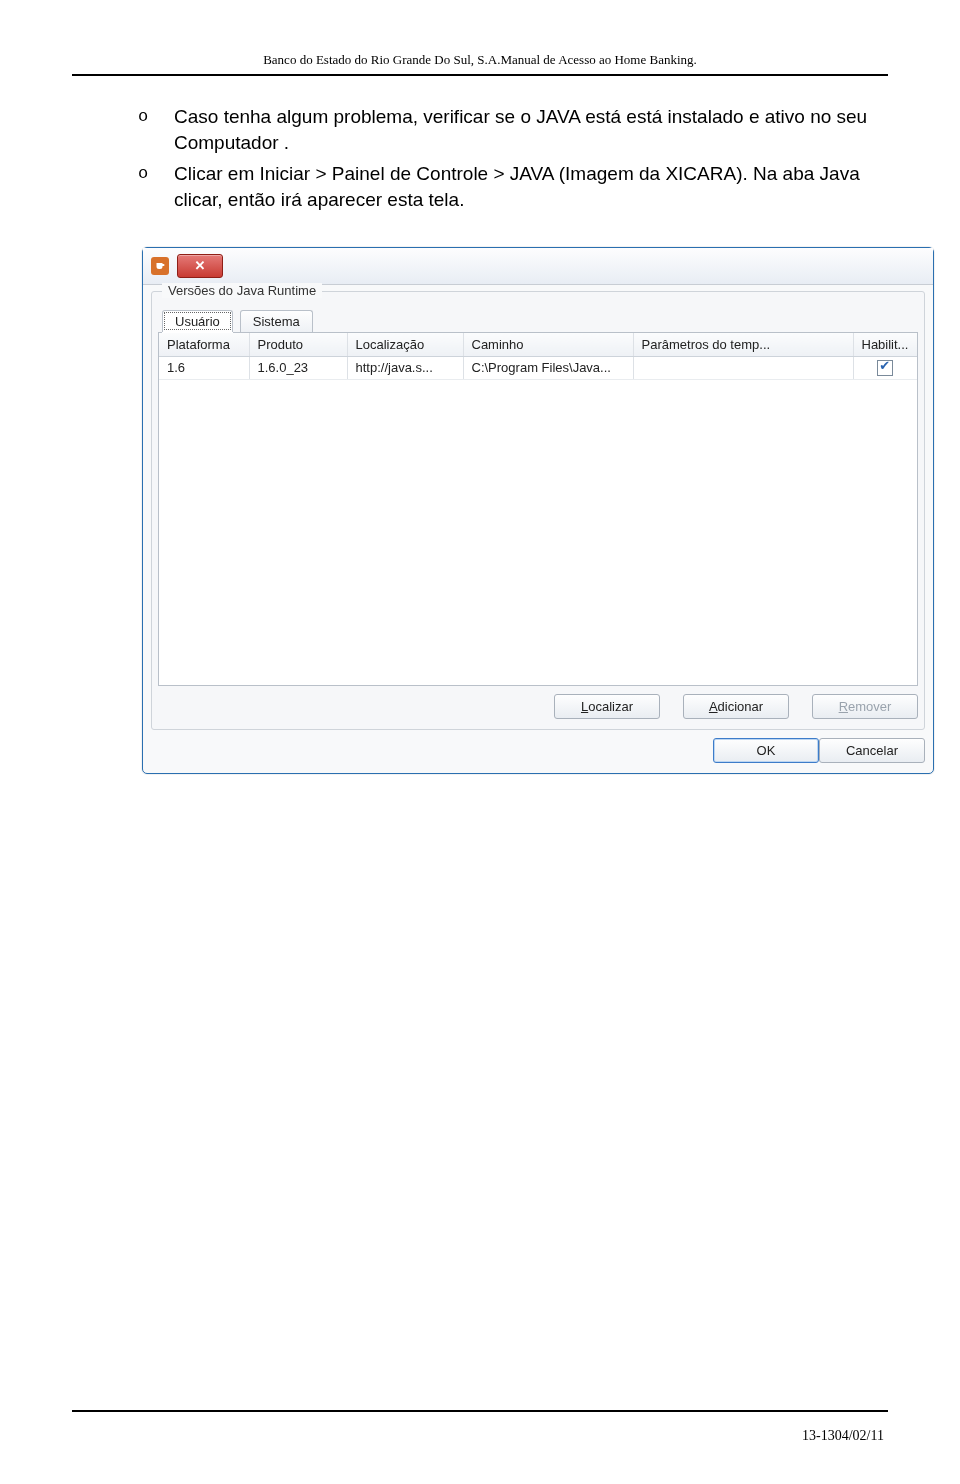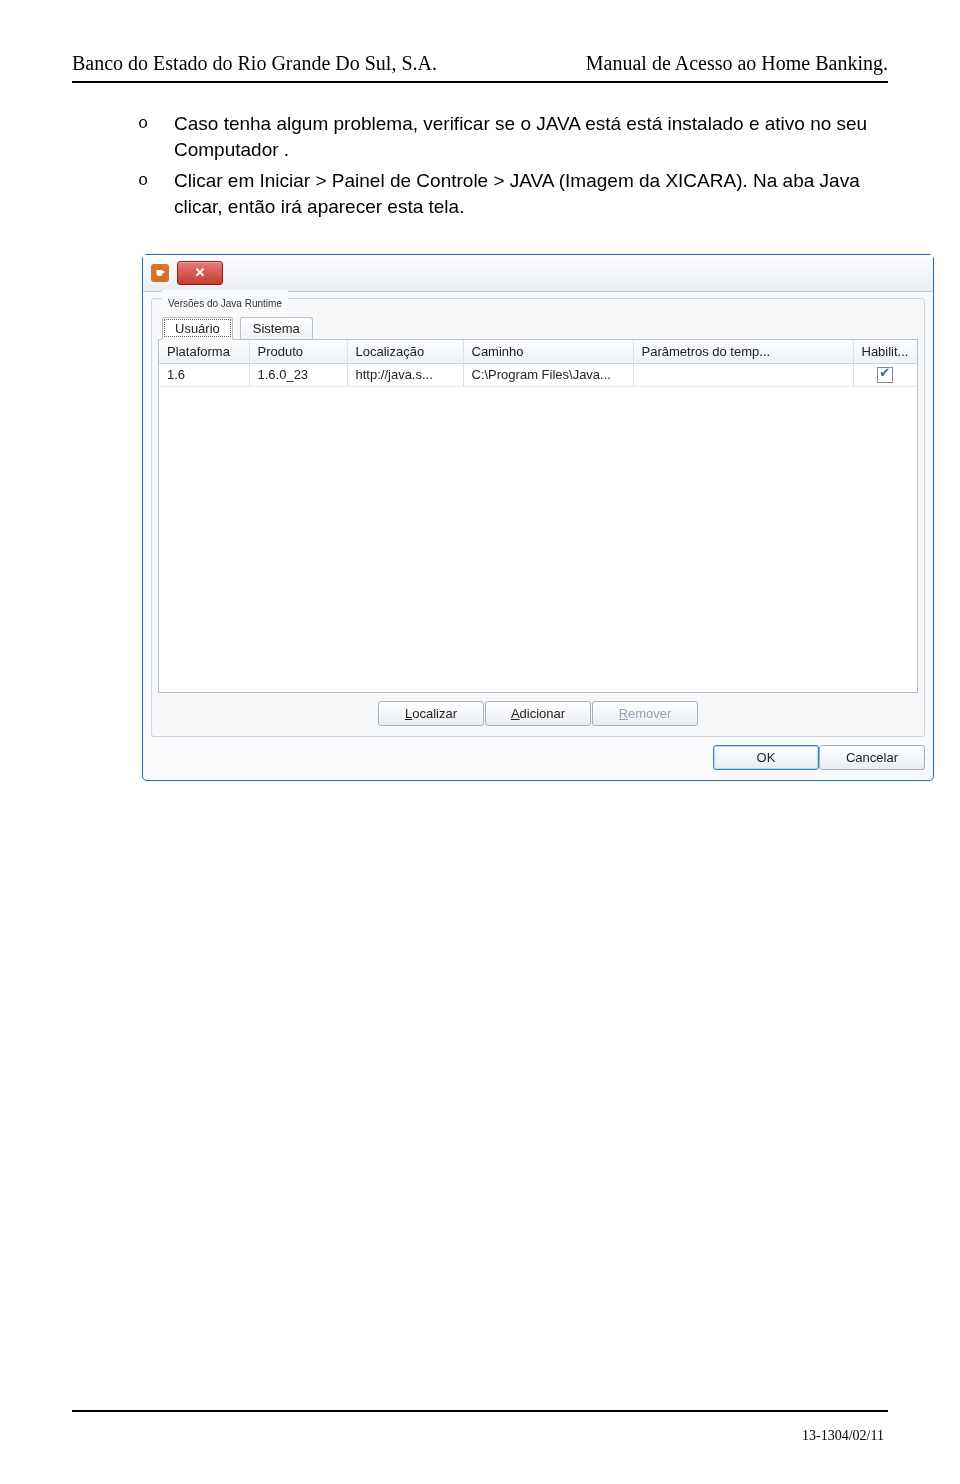--- a/index.html
+++ b/index.html
@@ -1,44 +1,44 @@
 <!DOCTYPE html>
 <html><head>
 <meta charset="utf-8">
 <style>
   html,body{margin:0;padding:0;background:#fff;font-family:"Times New Roman",serif;color:#000}
   .page{width:960px;height:1484px;margin:0 auto;position:relative;box-sizing:border-box;padding:52px 72px 0 72px}
-  .hdr{display:flex;justify-content:space-between;font-size:20px}
+  .hdr{display:flex;justify-content:center;font-size:13px}
   .hr{height:2px;background:#000;margin-top:6px;margin-bottom:28px}
   .hr2{height:2px;background:#000;position:absolute;left:72px;right:72px;bottom:72px}
   .ftr{position:absolute;left:72px;right:76px;bottom:40px;display:flex;justify-content:flex-end;font-size:14px}
   .body-area{padding-left:66px;padding-right:4px}
   ul.bul{list-style:none;margin:0;padding:0}
   ul.bul>li{position:relative;padding-left:36px;font-family:Arial,Helvetica,sans-serif;font-size:19px;line-height:1.35;margin-bottom:6px}
   ul.bul>li::before{content:"o";position:absolute;left:0;top:2px;color:#000;font-family:"Courier New",monospace;font-size:17px}
   
   .shot{margin:34px 0 0 4px;width:790px;border:1px solid #2a6fb0;border-radius:5px;background:#f8f9fa;box-shadow:0 0 0 1px rgba(0,0,0,.05)}
   .titlebar{background:linear-gradient(#fdfdfe,#e8edf4);border-bottom:1px solid #c8cdd4;display:flex;align-items:center;padding:6px 8px}
   .java-icon{width:18px;height:18px;background:#d8712a;border-radius:3px;margin-right:8px;display:flex;align-items:center;justify-content:center}
   .java-icon svg{width:12px;height:12px}
   .titlebar .t{font-family:"Segoe UI",Tahoma,sans-serif;font-size:14px;color:#333;flex:1}
   .close{width:44px;height:22px;background:linear-gradient(#e57a78,#c83b32);border:1px solid #8f1e16;border-radius:3px;display:flex;align-items:center;justify-content:center;color:#fff;font-family:Arial,sans-serif;font-weight:bold;font-size:13px;box-shadow:inset 0 1px 0 rgba(255,255,255,.35)}
   .grp{margin:6px 8px 8px 8px;border:1px solid #cfd4da;border-radius:3px;background:#f6f7f9;padding:6px 6px 10px 6px;position:relative}
-  .grp-label{position:absolute;top:-9px;left:10px;background:#f8f9fa;padding:8px 6px;font-family:"Segoe UI",Tahoma,sans-serif;font-size:10px;color:#333}
+  .grp-label{position:absolute;top:-9px;left:10px;background:#f8f9fa;padding:0 6px;font-family:"Segoe UI",Tahoma,sans-serif;font-size:13px;color:#333}
   .tabs{margin-top:12px;margin-left:4px;display:flex;gap:8px}
   .tab{border:1px solid #b9c0c9;border-bottom:none;padding:3px 12px;font-family:"Segoe UI",Tahoma,sans-serif;font-size:13px;color:#222;background:linear-gradient(#fefefe,#eef1f5);border-top-left-radius:3px;border-top-right-radius:3px;margin-right:-1px}
   .tab.active{background:#fff;position:relative;z-index:2;box-shadow:0 1px 0 #fff;outline:1px dotted #666;outline-offset:-3px}
   .table-wrap{border:1px solid #b9c0c9;background:#fff;height:352px;overflow:hidden}
   table.jre{width:100%;border-collapse:collapse;font-family:"Segoe UI",Tahoma,sans-serif;font-size:13px;color:#222;table-layout:fixed}
   table.jre th{background:linear-gradient(#fbfcfd,#eef1f5);border-bottom:1px solid #cdd3da;border-right:1px solid #dde1e6;text-align:left;font-weight:normal;padding:4px 8px;white-space:nowrap;overflow:hidden;text-overflow:ellipsis}
   table.jre td{border-right:1px solid #dde1e6;border-bottom:1px solid #e9ecef;padding:3px 8px;white-space:nowrap;overflow:hidden;text-overflow:ellipsis}
   table.jre th:last-child,table.jre td:last-child{border-right:none}
   .chk{display:inline-block;width:14px;height:14px;border:1px solid #7a8a9a;background:#fff;vertical-align:middle;position:relative}
   .chk.on::after{content:"✔";position:absolute;top:-3px;left:1px;font-size:13px;color:#2a64b0}
-  .btnrow{display:flex;justify-content:center;gap:1px;margin-top:8px}
+  .btnrow{display:flex;justify-content:flex-end;gap:23px;margin-top:8px}
   .okrow{display:flex;justify-content:flex-end;gap:0;margin:0 8px 10px 0}
   .btn{font-family:"Segoe UI",Tahoma,sans-serif;font-size:13px;color:#222;border:1px solid #a9b1bb;border-radius:3px;background:linear-gradient(#fefefe,#e9edf2);padding:4px 14px;min-width:76px;text-align:center}
   .btn.disabled{color:#9aa3ad}
   .btn.primary{border:1px solid #3d7cc9;box-shadow:0 0 0 1px #bcd6f2 inset}
   .u{text-decoration:underline}
 </style>
 </head>
 <body>
 
 <div class="page">

